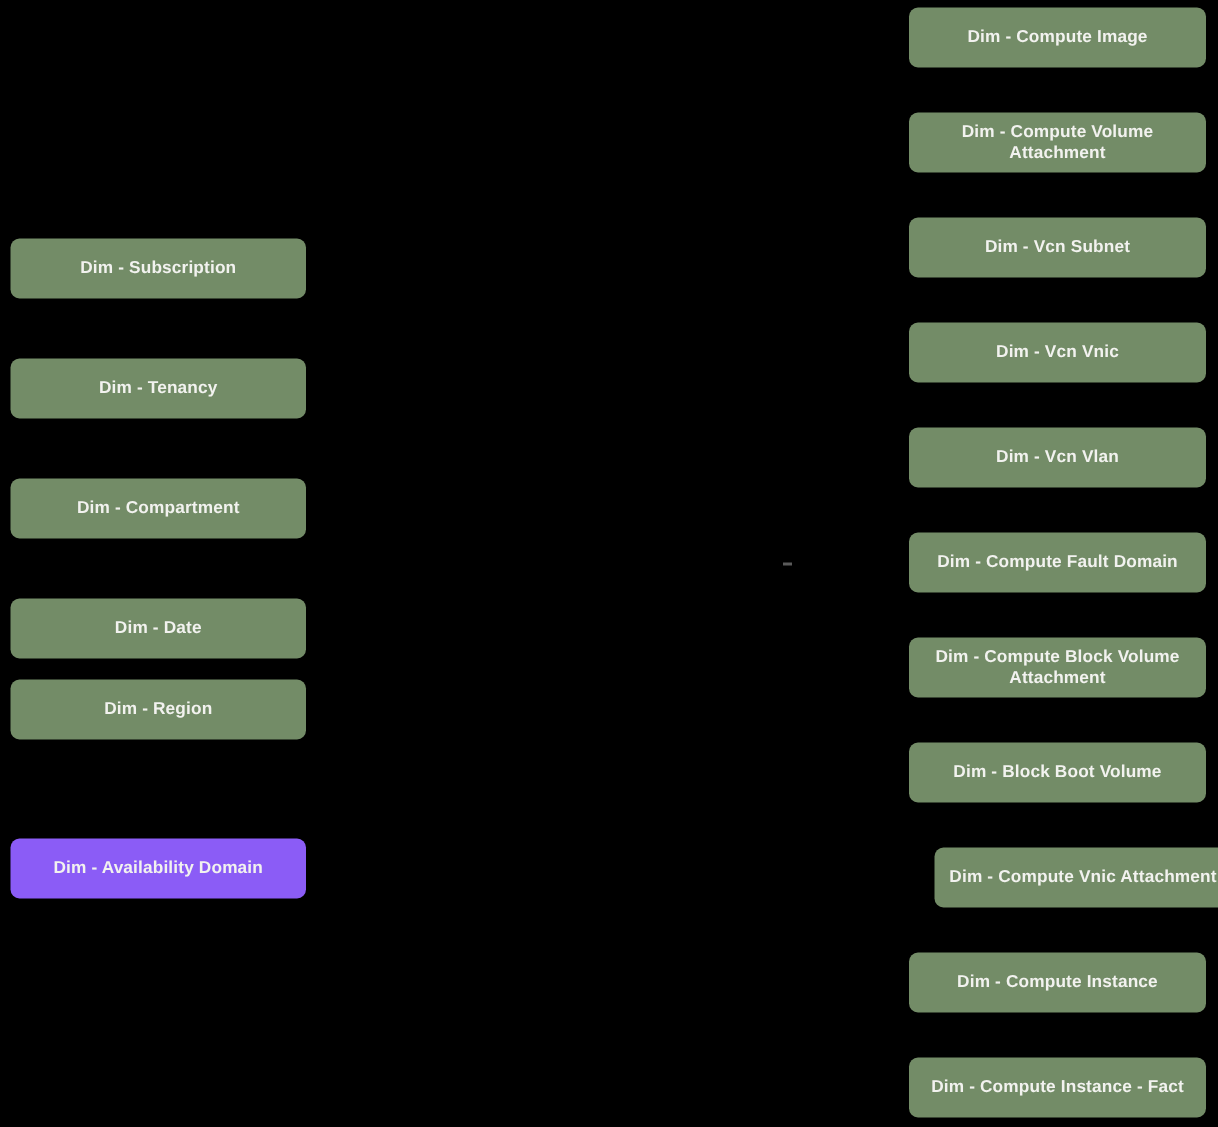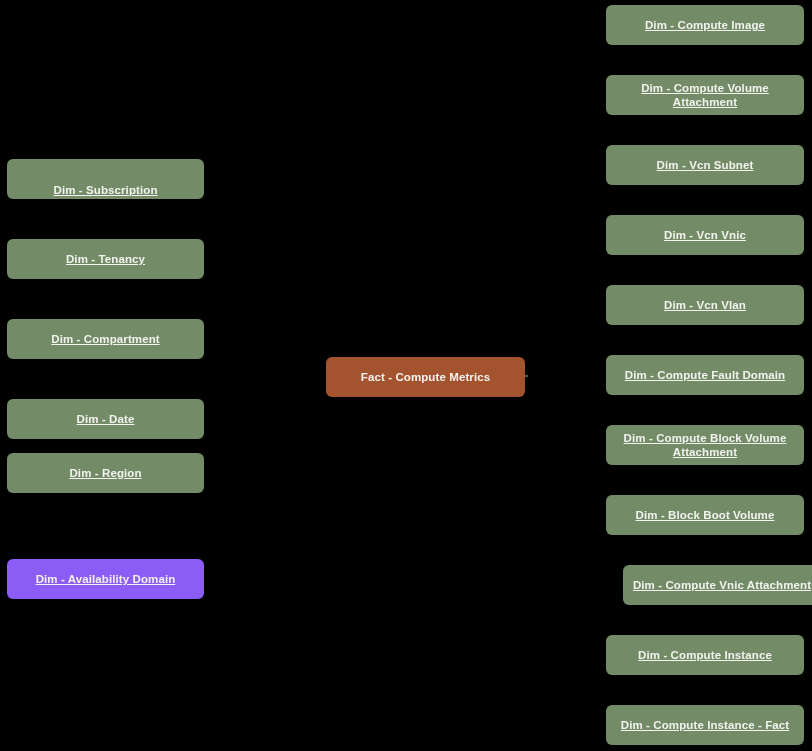--- a/index.html
+++ b/index.html
@@ -31,42 +31,41 @@
     color: #f2f2ef;
     font-size: 11.5px;
     font-weight: bold;
     line-height: 14px;
     letter-spacing: 0.1px;
     padding: 2px 6px;
     -webkit-font-smoothing: antialiased;
   }
   .node.dim {
     background: #738c67;
-    text-decoration: underline;
   }
   .node.fact {
     background: #a3542f;
   }
   .node .label {
     display: block;
     width: 100%;
   }
   .connector {
     position: absolute;
     background: #5a5a5a;
     height: 2px;
   }
 </style>
 </head>
 <body>
 
 <div id="canvas" style="background: rgb(0, 0, 0);">
 
   <div id="left-column">
-      <div class="node dim" style="left: 7px; top: 159px; width: 197px; height: 40px; background: rgb(115, 140, 103); color: rgb(242, 242, 239); align-items: flex-end;">
+      <div class="node dim" style="left: 7px; top: 159px; width: 197px; height: 40px; background: rgb(115, 140, 103); color: rgb(242, 242, 239);">
         <span class="label">Dim - Subscription</span>
       </div>
       <div class="node dim" style="left: 7px; top: 239px; width: 197px; height: 40px; background: rgb(115, 140, 103); color: rgb(242, 242, 239);">
         <span class="label">Dim - Tenancy</span>
       </div>
       <div class="node dim" style="left: 7px; top: 319px; width: 197px; height: 40px; background: rgb(115, 140, 103); color: rgb(242, 242, 239);">
         <span class="label">Dim - Compartment</span>
       </div>
       <div class="node dim" style="left: 7px; top: 399px; width: 197px; height: 40px; background: rgb(115, 140, 103); color: rgb(242, 242, 239);">
         <span class="label">Dim - Date</span>
@@ -109,17 +108,14 @@
       <div class="node dim" style="left: 606px; top: 635px; width: 198px; height: 40px; background: rgb(115, 140, 103); color: rgb(242, 242, 239);">
         <span class="label">Dim - Compute Instance</span>
       </div>
       <div class="node dim" style="left: 606px; top: 705px; width: 198px; height: 40px; background: rgb(115, 140, 103); color: rgb(242, 242, 239);">
         <span class="label">Dim - Compute Instance - Fact</span>
       </div>
     </div>
 
   <div class="connector" id="fact-connector" style="left: 522px; top: 375px; width: 6px;"></div>
 
-  <div class="node fact" id="fact-node" style="left: 326px; top: 357px; width: 199px; height: 40px; background: rgb(163, 84, 47); color: rgb(242, 242, 239);">
-    <span class="label">Fact - Compute Metrics</span>
-  </div>
 
 </div>
 
 </body></html>

